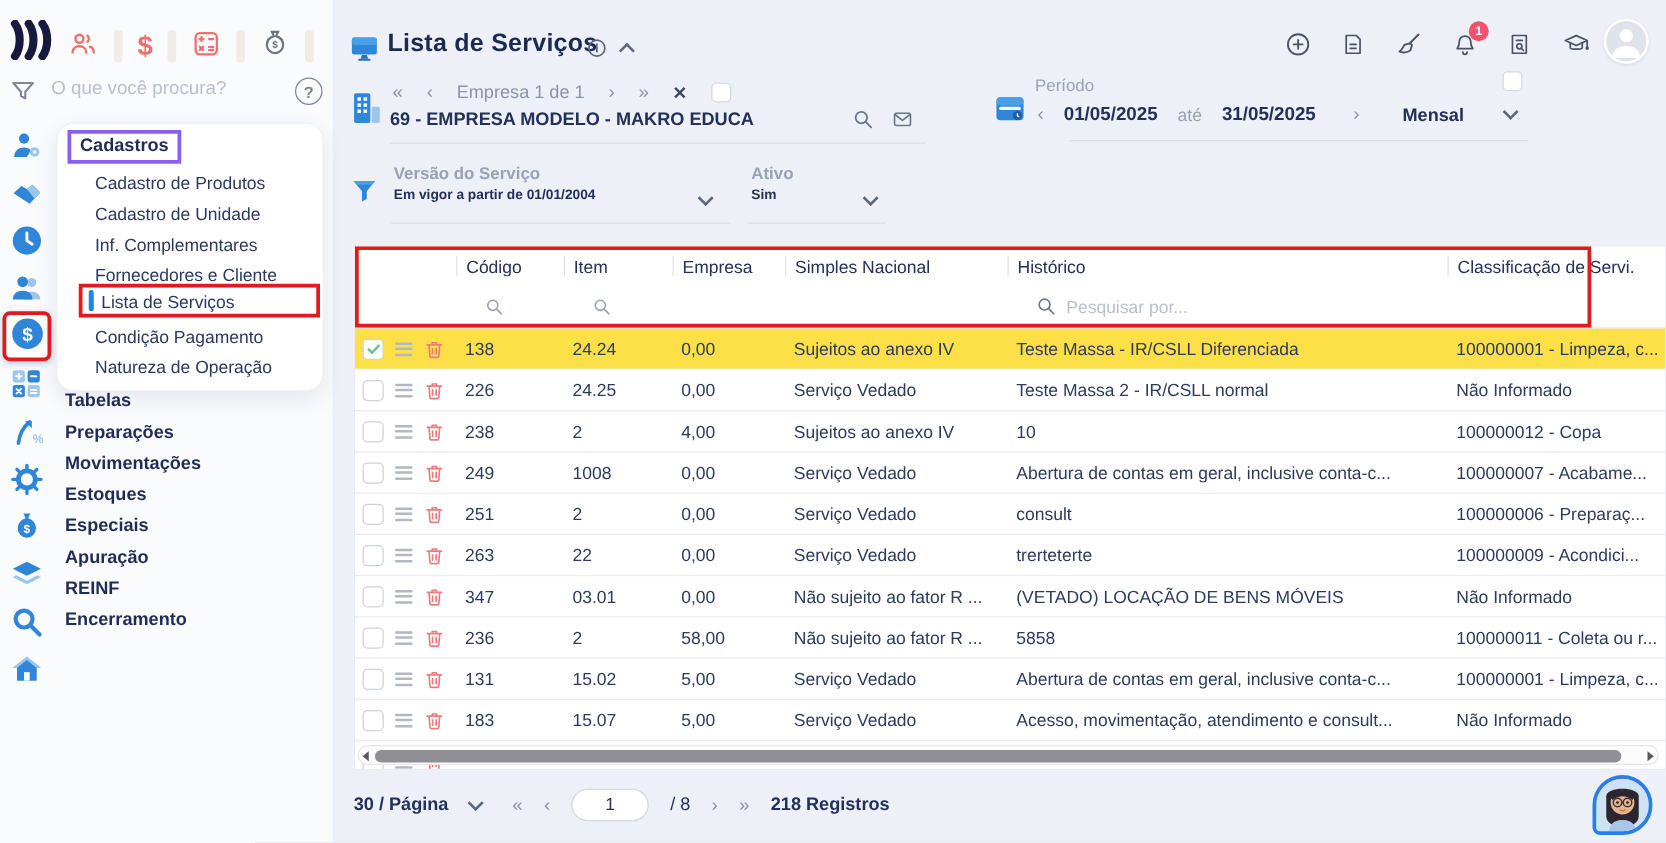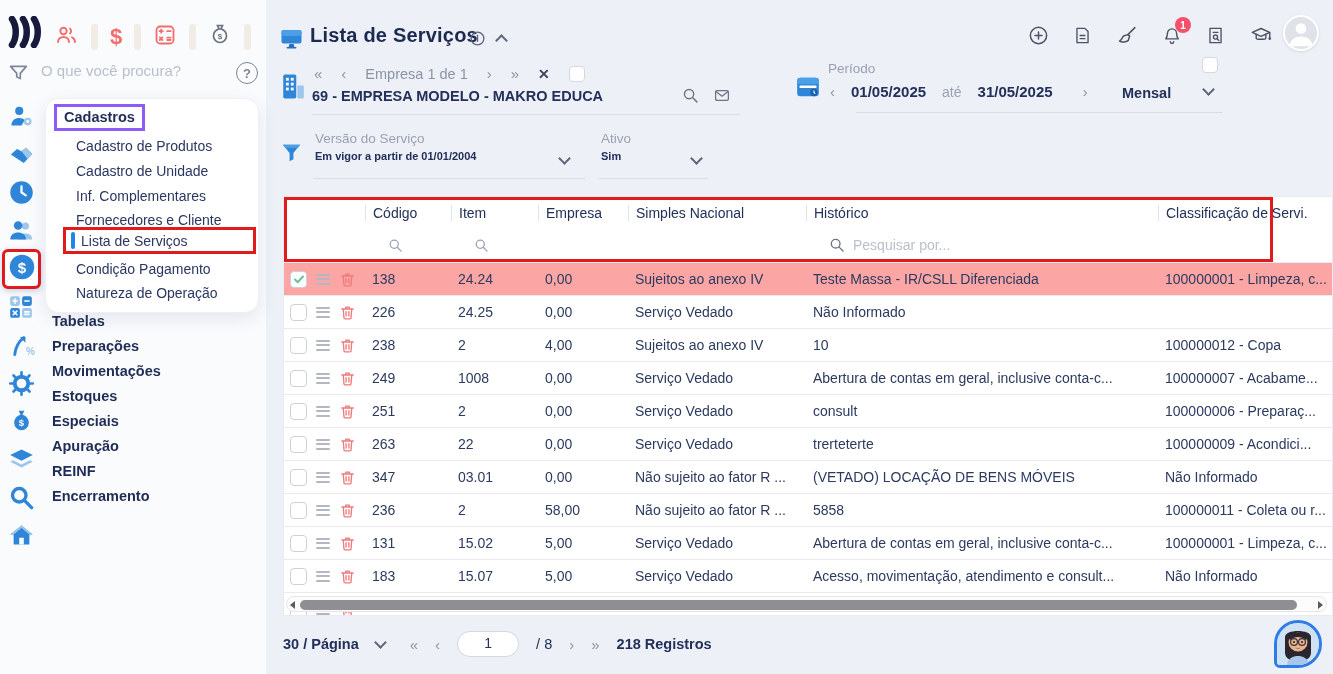--- a/index.html
+++ b/index.html
@@ -57,34 +57,34 @@
   
   .period-label { position:absolute; left:828px; top:61px; color:#9aa1b2; font-size:13.5px; }
   .period-row { position:absolute; left:830px; top:83px; display:flex; align-items:center; gap:16px; }
   .pdate { font-size:15px; font-weight:700; color:#22305a; }
   .pate { color:#9aa1b2; font-size:14px; }
   .pmode { position:absolute; left:1122px; top:85px; font-size:14.5px; font-weight:700; color:#22305a; }
   .period-chev { position:absolute; left:1204px; top:85px; }
   .period-check { position:absolute; left:1202px; top:57px; }
 
   
-  .flt-label { position:absolute; color:#9aa1b2; font-size:13.5px; }
+  .flt-label { position:absolute; color:#9aa1b2; font-size:13.5px;font-weight:bold; }
   .flt-value { position:absolute; font-size:11px; font-weight:700; color:#22305a; }
 
   
   .table-card { position:absolute; left:283px; top:196px; width:1050px; height:420px; background:#fff; border:1px solid #e9ebf1; overflow:hidden; }
   .red-outline { position:absolute; left:0; top:0; width:989px; height:65px; border:3px solid #e11b1b; z-index:5; pointer-events:none; }
   .tgrid { display:grid; grid-template-columns:81px 86px 87px 90px 178px 352px auto; }
   .th-row { height:31px; align-items:center; }
   .th { font-size:14px; color:#22305a; padding-left:7px; border-left:1px solid #dfe3ea; white-space:nowrap; overflow:hidden; cursor:pointer; }
   .th.nocell { border-left:none; }
   .srch-row { height:34px; align-items:center;padding-left:16px; }
   .srch-cell { display:flex; align-items:center; gap:8px; padding-left:7px; color:#b9bfca; font-size:14px; white-space:nowrap; }
   .trow { height:33px; border-top:1px solid #e9ebf0; align-items:center; font-size:14px; color:#2b3a5e; }
-  .trow.hl { background:#fca5a5; }
+  .trow.hl { background:#fde047; }
   .tcell { padding-left:7px; white-space:nowrap; overflow:hidden; }
   .controls { display:flex; align-items:center; gap:9px; padding-left:6px; }
   .cb { width:17px; height:17px; border:1.5px solid #cdd1da; border-radius:4px; background:#fff; display:flex; align-items:center; justify-content:center; }
   .ham { display:flex; flex-direction:column; gap:2.5px; }
   .ham i { display:block; width:14px; height:2px; background:#b2b7c1; border-radius:1px; }
 
   
   .hscroll { position:absolute; left:2px; right:5px; bottom:3px; height:16px; background:#fcfcfd; border:1px solid #e6e6ea; border-radius:8px; }
   .hthumb { position:absolute; left:13px; top:2.5px; height:10px; width:calc(100% - 42px); background:#8f8f93; border-radius:5px; }
   .tri { position:absolute; top:4px; width:0; height:0; border-top:4px solid transparent; border-bottom:4px solid transparent; }
@@ -480,20 +480,21 @@
             <i></i>
           </span>
           <svg width="17" height="17" viewBox="0 0 24 24" fill="none" stroke="#ee7b7b" stroke-width="1.9" stroke-linecap="round" stroke-linejoin="round">
             <path d="M4 7h16M9.5 7V4.5h5V7M6 7l1 12.5a1.5 1.5 0 0 0 1.5 1.5h7a1.5 1.5 0 0 0 1.5-1.5L18 7M10 11v6M14 11v6"></path>
           </svg>
         </div>
       <div class="tcell">226</div>
       <div class="tcell">24.25</div>
       <div class="tcell">0,00</div>
       <div class="tcell">Serviço Vedado</div>
+      <div class="tcell">Teste Massa 2 - IR/CSLL normal</div>
       <div class="tcell">Não Informado</div>
     </div>
     <div class="tgrid trow">
       <div class="controls">
           <span class="cb"></span>
           <span class="ham">
             <i></i>
             <i></i>
             <i></i>
           </span>

